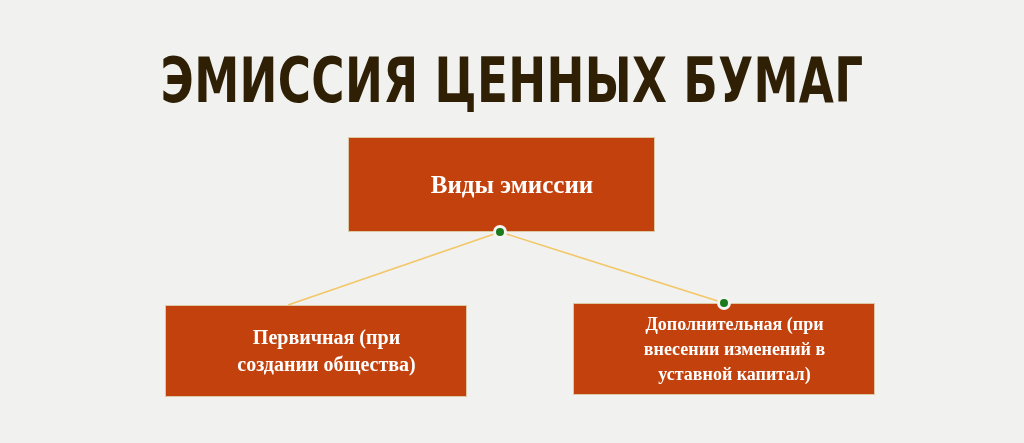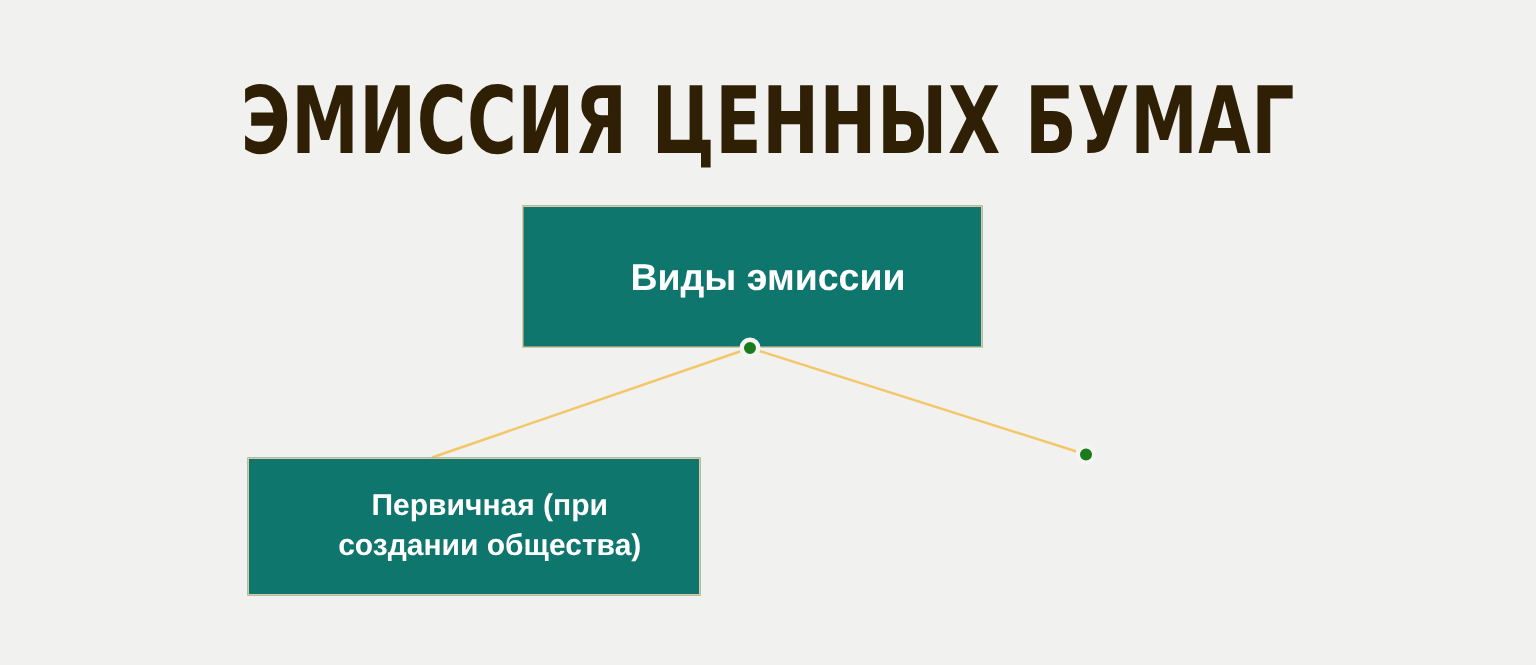--- a/index.html
+++ b/index.html
@@ -49,25 +49,25 @@
     left: 0;
     top: 0;
     width: 1024px;
     height: 443px;
     pointer-events: none;
   }
 
   
   .node {
     position: absolute;
-    background: #0f766e;
+    background: #c2410c;
     border: 1px solid #dcc9a4;
     box-sizing: border-box;
     color: #ffffff;
-    font-family: Liberation Sans, sans-serif;
+    font-family: Liberation Serif, serif;
     font-weight: bold;
     text-align: center;
     display: flex;
     align-items: center;
     justify-content: center;
     padding-left: 21px;
     -webkit-font-smoothing: antialiased;
   }
 
   .node .label {
@@ -133,18 +133,23 @@
 
   <div class="node" id="node-root">
     <span class="label">Виды эмиссии</span>
   </div>
 
   <div class="node" id="node-primary">
     <span class="label">Первичная (при
 создании общества)</span>
   </div>
 
+  <div class="node" id="node-additional">
+    <span class="label">Дополнительная (при
+внесении изменений в
+уставной капитал)</span>
+  </div>
 
   <span class="dot" id="dot-root"></span>
 
   <span class="dot" id="dot-right"></span>
 
 </div>
 
 </body></html>

